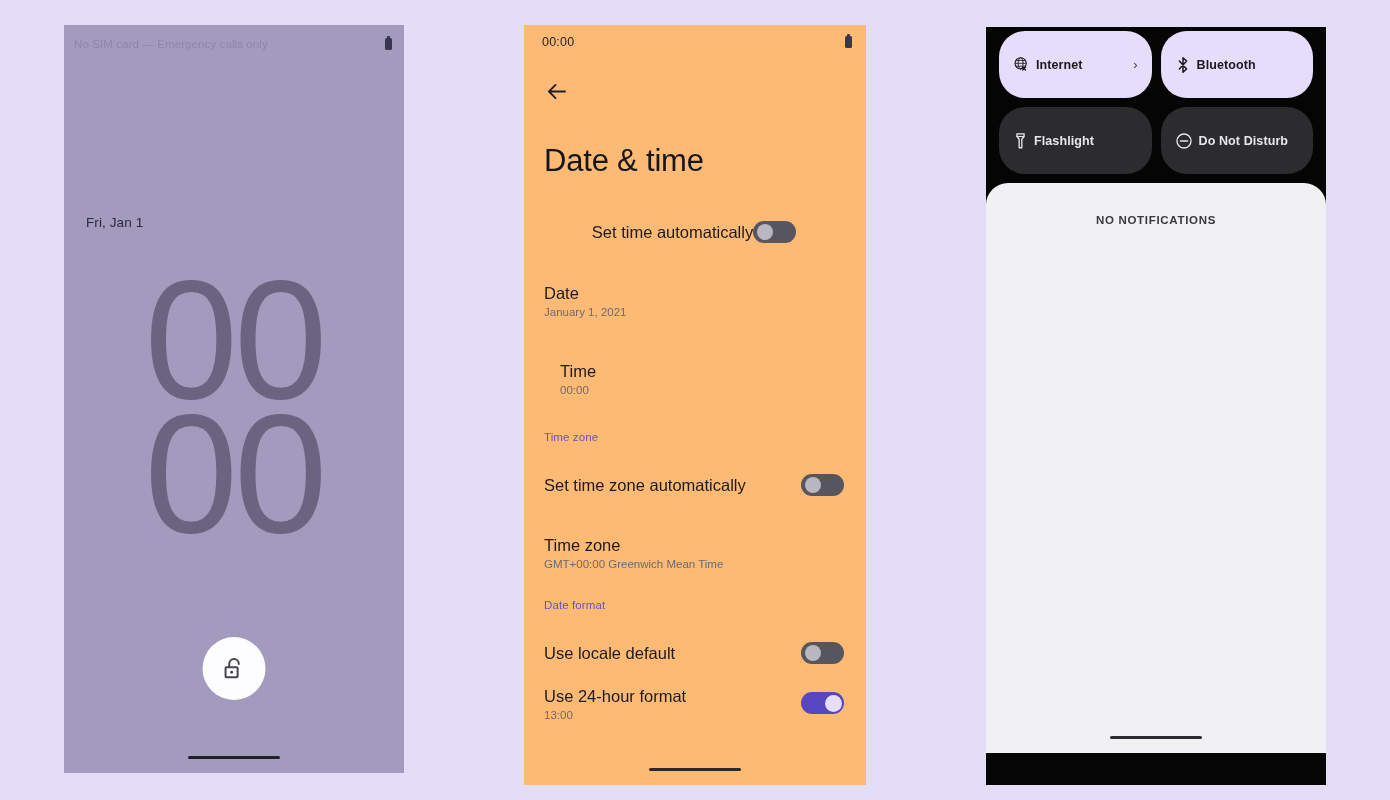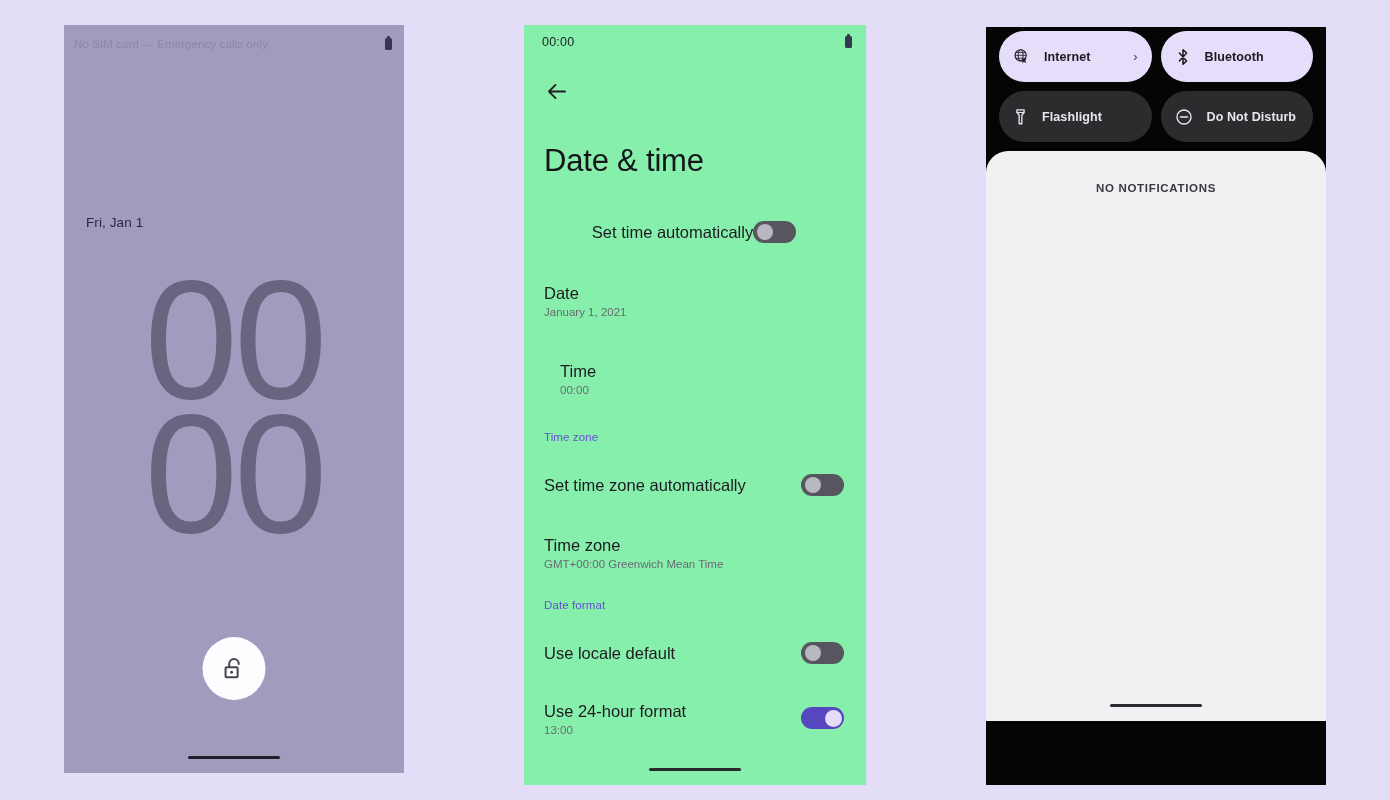--- a/index.html
+++ b/index.html
@@ -55,21 +55,21 @@
   }
   .home-bar {
     position: absolute; bottom: 14px; left: 50%; transform: translateX(-50%);
     width: 92px; height: 3.5px; border-radius: 3px; background: #211f2c;
   }
 
   
   .phone-settings {
     position: absolute; left: 524px; top: 25px;
     width: 342px; height: 760px;
-    background: #86efac;
+    background: #fdba74;
     overflow: hidden;
   }
   .set-statusbar {
     height: 34px; display: flex; align-items: center;
     justify-content: space-between; padding: 0 14px 0 18px;
   }
   .set-statusbar .st-time { font-size: 12.5px; color: #1e1c22; letter-spacing: .2px; }
   .set-back {
     width: 44px; height: 44px; margin: 10px 0 0 10px;
     display: flex; align-items: center; justify-content: center;
@@ -117,22 +117,22 @@
   }
   .qs-statusbar .qs-time { font-size: 12.5px; font-weight: bold; letter-spacing: .1px; }
   .qs-batt { display: flex; align-items: center; gap: 4px; font-size: 12.5px; font-weight: bold; }
   .batt-glyph-w { background: #ffffff; }
   .batt-glyph-w::before { background: #ffffff; }
   .qs-tiles {
     display: grid; grid-template-columns: 1fr 1fr; gap: 9px;
     padding: 4px 13px 0 13px;
   }
   .tile {
-    height: 51px; border-radius: 26px; display: flex; align-items: center;
-    padding: 0 14px; gap: 14px;
+    height: 67px; border-radius: 26px; display: flex; align-items: center;
+    padding: 0 14px; gap: 6px;
   }
   .tile.active { background: #e6ddfa; color: #1b1a1f; }
   .tile.inactive { background: #2c2b2e; color: #e8e6ec; }
   .tile-label { font-size: 12.5px; font-weight: bold; letter-spacing: .1px; flex: 1; }
   .tile-chevron { font-size: 13px; opacity: .85; }
   .qs-shade {
     margin: 9px 0 0 0; height: 570px;
     background: #f1f0f2; border-radius: 22px 22px 0 0;
     position: relative;
   }
@@ -228,21 +228,21 @@
 
       <div class="section-head" style="margin-top:27px;">Date format</div>
 
       <div class="row" style="margin-top:22px;">
         <div class="row-text">
           <div class="row-title">Use locale default</div>
         </div>
         <div class="toggle off"></div>
       </div>
 
-      <div class="row" style="margin-top:25px;">
+      <div class="row" style="margin-top:10px;">
         <div class="row-text">
           <div class="row-title">Use 24-hour format</div>
           <div class="row-sub">13:00</div>
         </div>
         <div class="toggle on"></div>
       </div>
 
     </div>
 
     <div class="home-bar home-bar-dark"></div>

